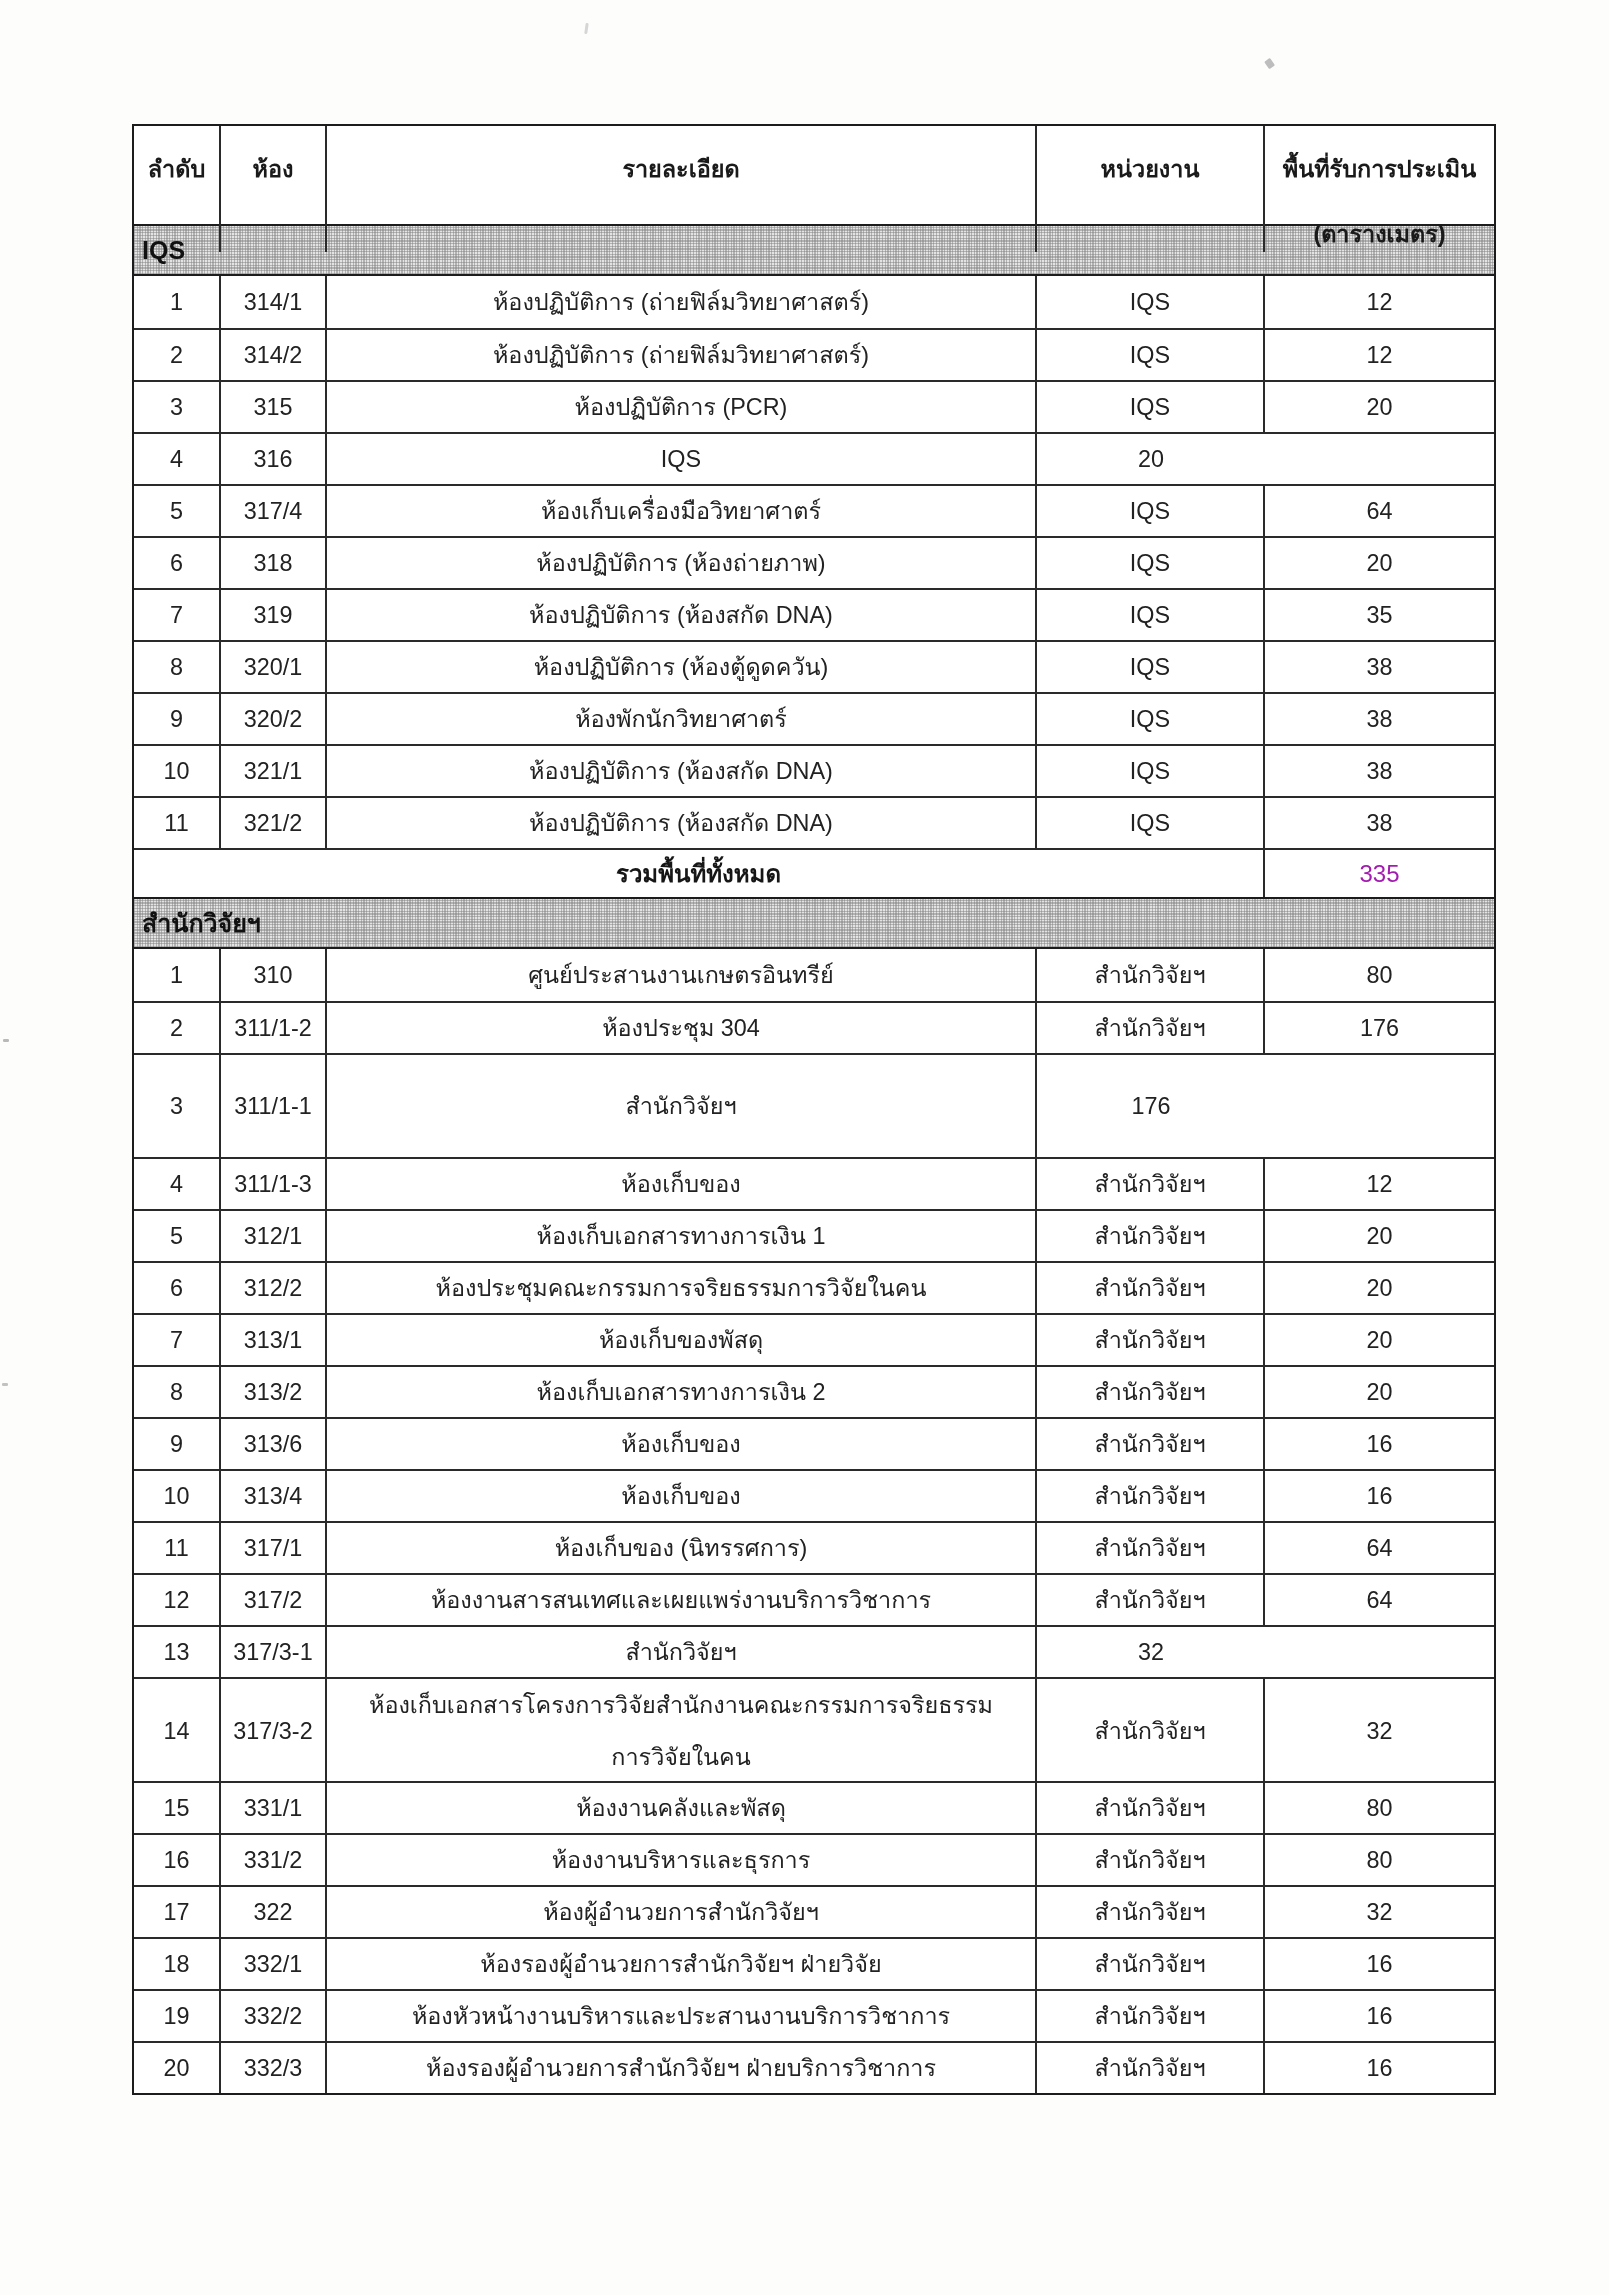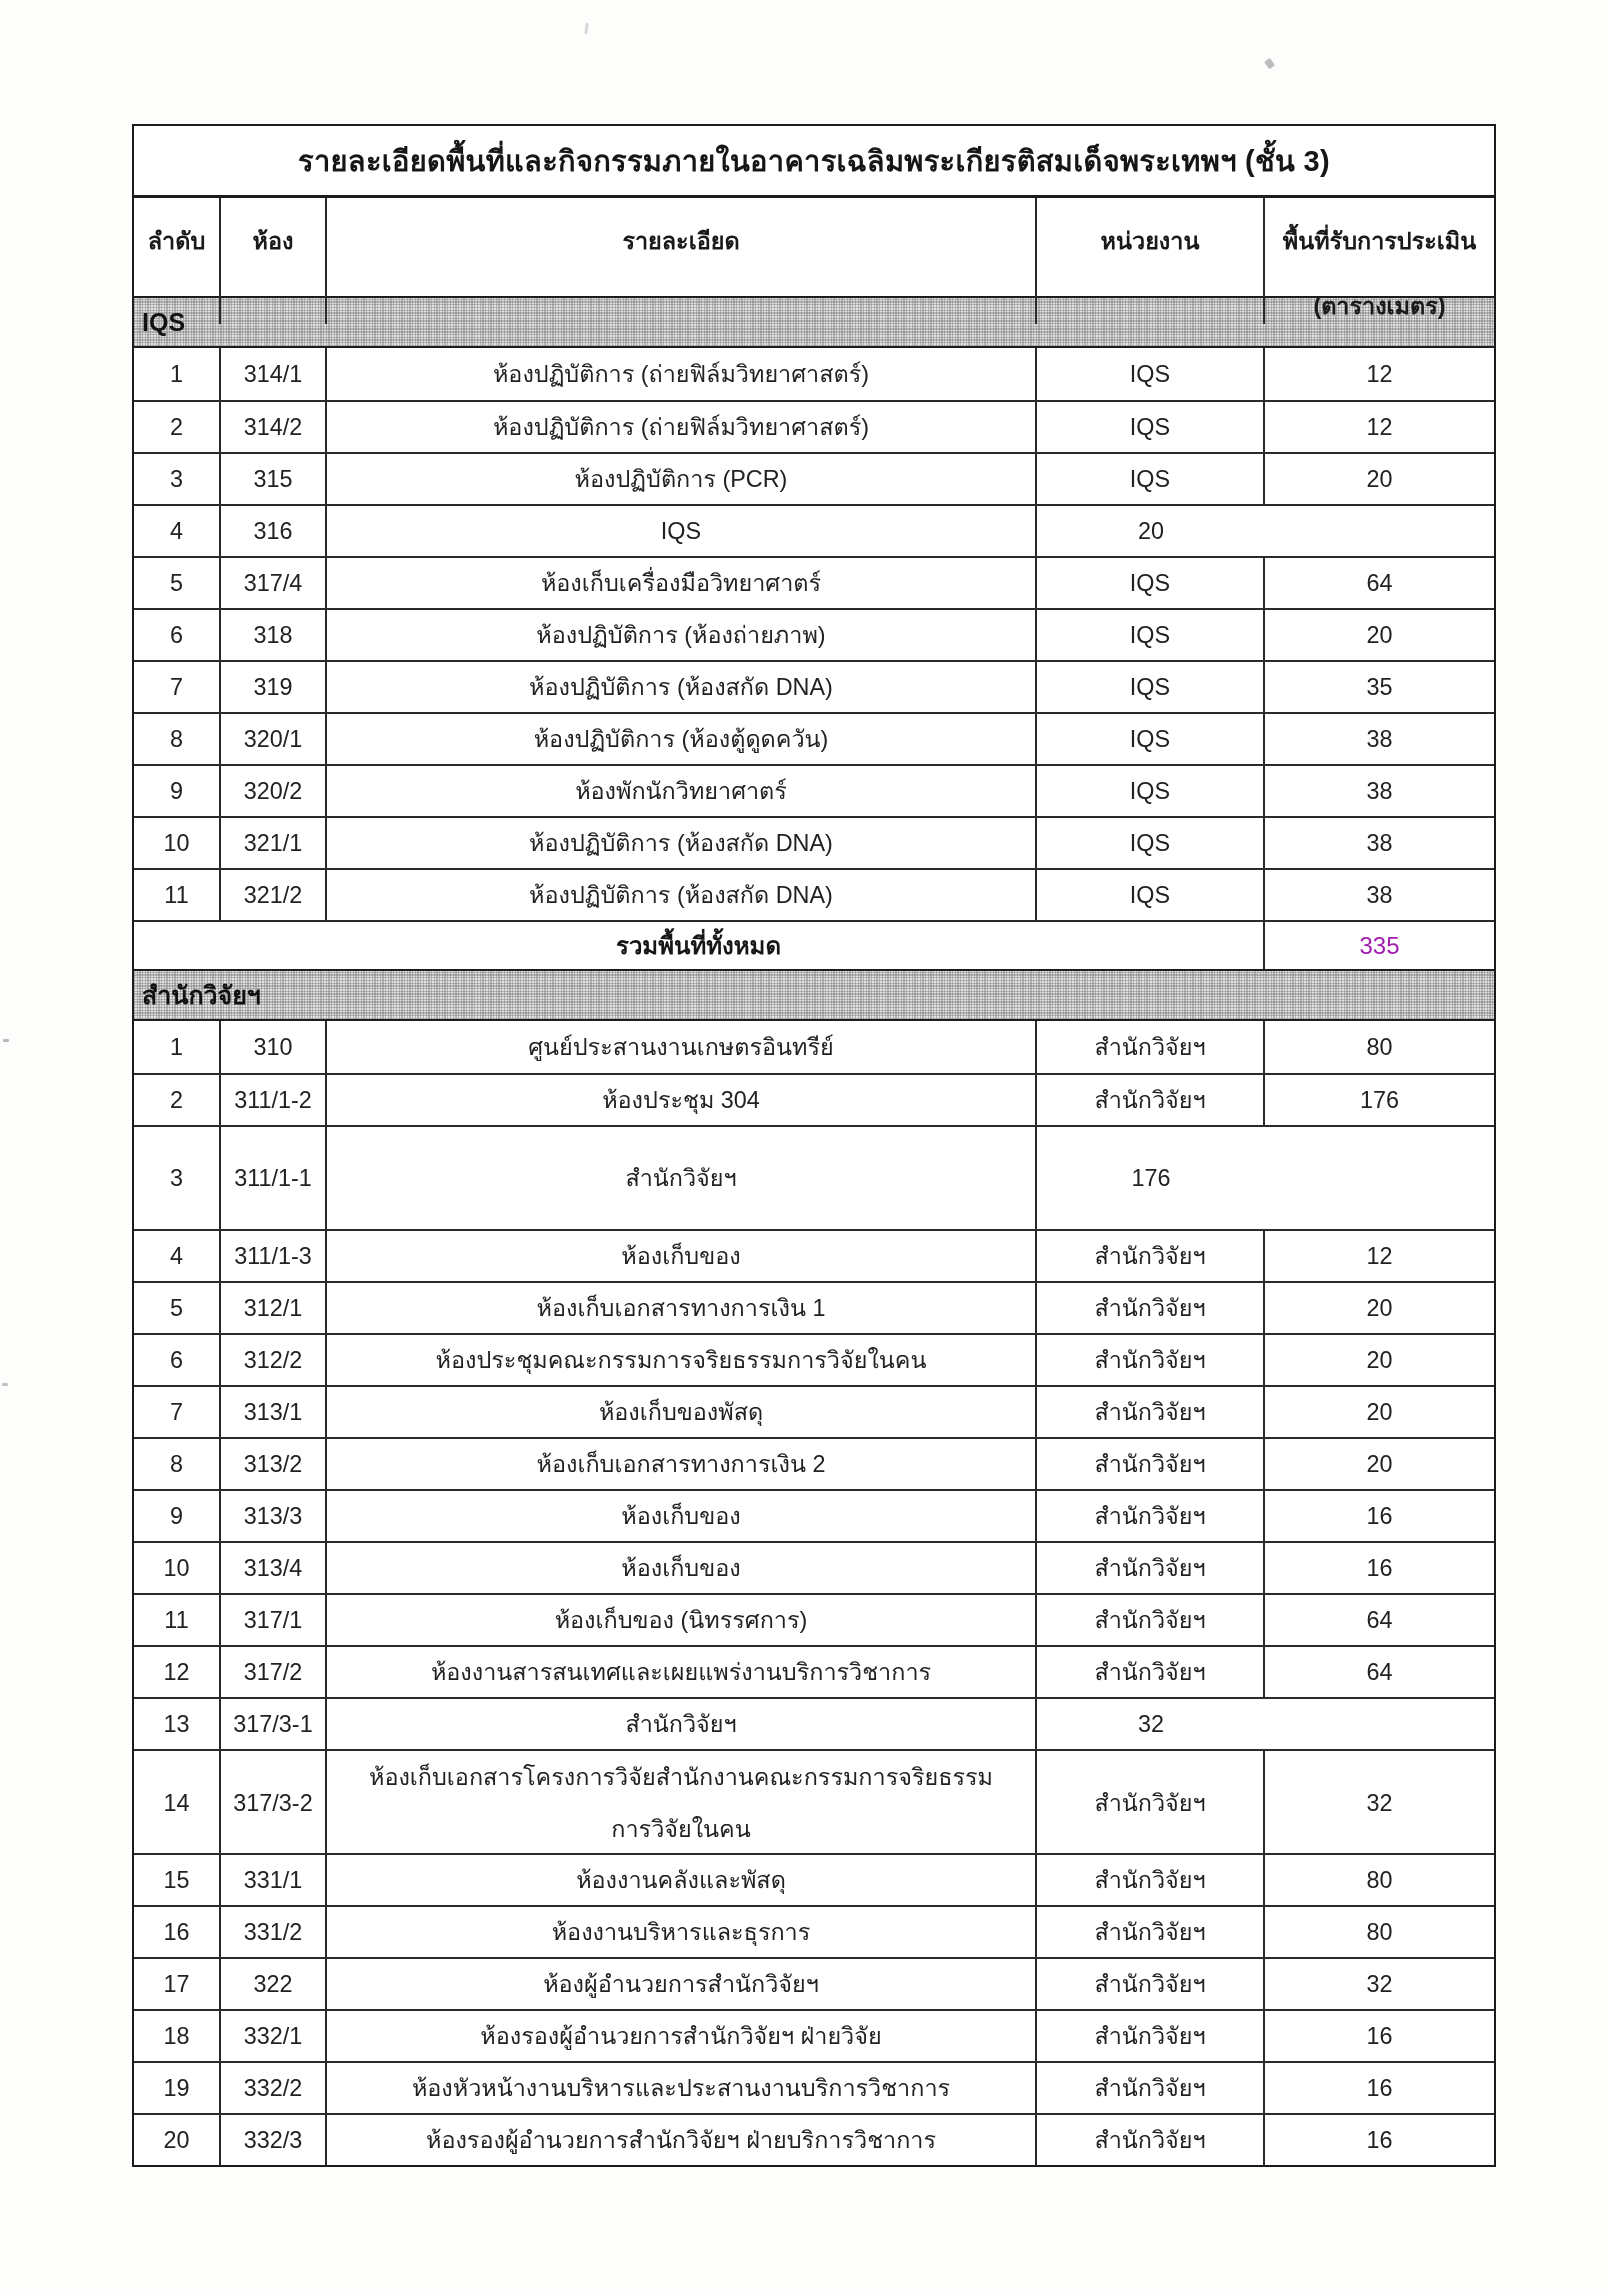--- a/index.html
+++ b/index.html
@@ -122,21 +122,20 @@
 
 <div class="page">
 
   <span class="speck s1"></span>
   <span class="speck s2"></span>
   <span class="speck s3"></span>
   <span class="speck s4"></span>
 
   <div class="doc-table">
 
-    <div class="title-row">รายละเอียดพื้นที่และกิจกรรมภายในอาคารเฉลิมพระเกียรติสมเด็จพระเทพฯ (ชั้น 3)</div>
 
     <div class="header-row">
       <div class="cell">ลำดับ</div>
       <div class="cell">ห้อง</div>
       <div class="cell">รายละเอียด</div>
       <div class="cell">หน่วยงาน</div>
       <div class="cell">
         <span>พื้นที่รับการประเมิน</span>
         <span class="area-line2">(ตารางเมตร)</span>
       </div>
@@ -281,21 +280,21 @@
   </div>
           <div class="row">
     <div class="cell">8</div>
     <div class="cell">313/2</div>
     <div class="cell">ห้องเก็บเอกสารทางการเงิน 2</div>
     <div class="cell">สำนักวิจัยฯ</div>
     <div class="cell">20</div>
   </div>
           <div class="row">
     <div class="cell">9</div>
-    <div class="cell">313/3</div>
+    <div class="cell">313/6</div>
     <div class="cell">ห้องเก็บของ</div>
     <div class="cell">สำนักวิจัยฯ</div>
     <div class="cell">16</div>
   </div>
           <div class="row">
     <div class="cell">10</div>
     <div class="cell">313/4</div>
     <div class="cell">ห้องเก็บของ</div>
     <div class="cell">สำนักวิจัยฯ</div>
     <div class="cell">16</div>

